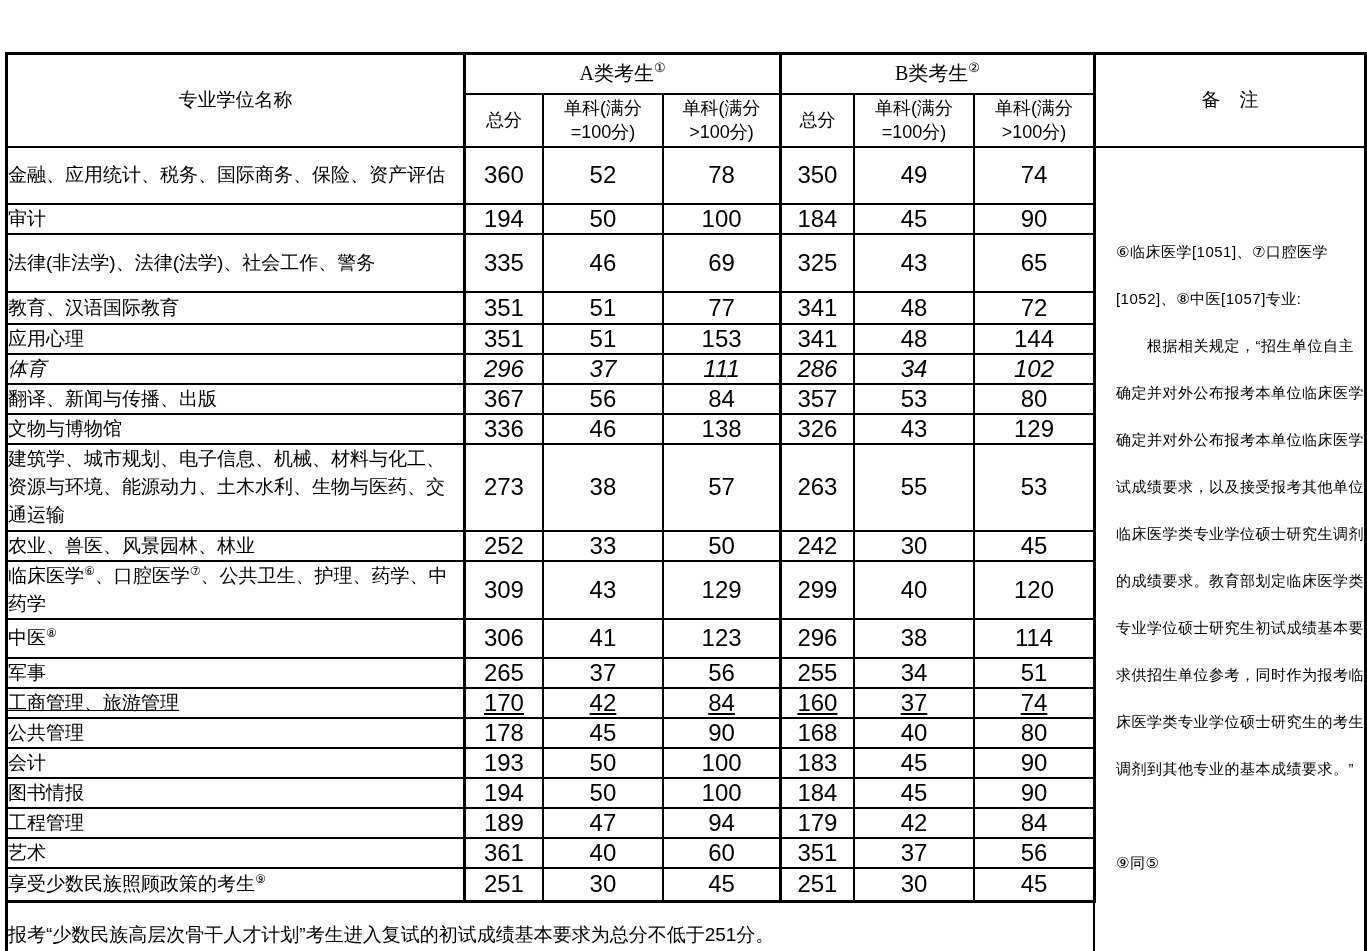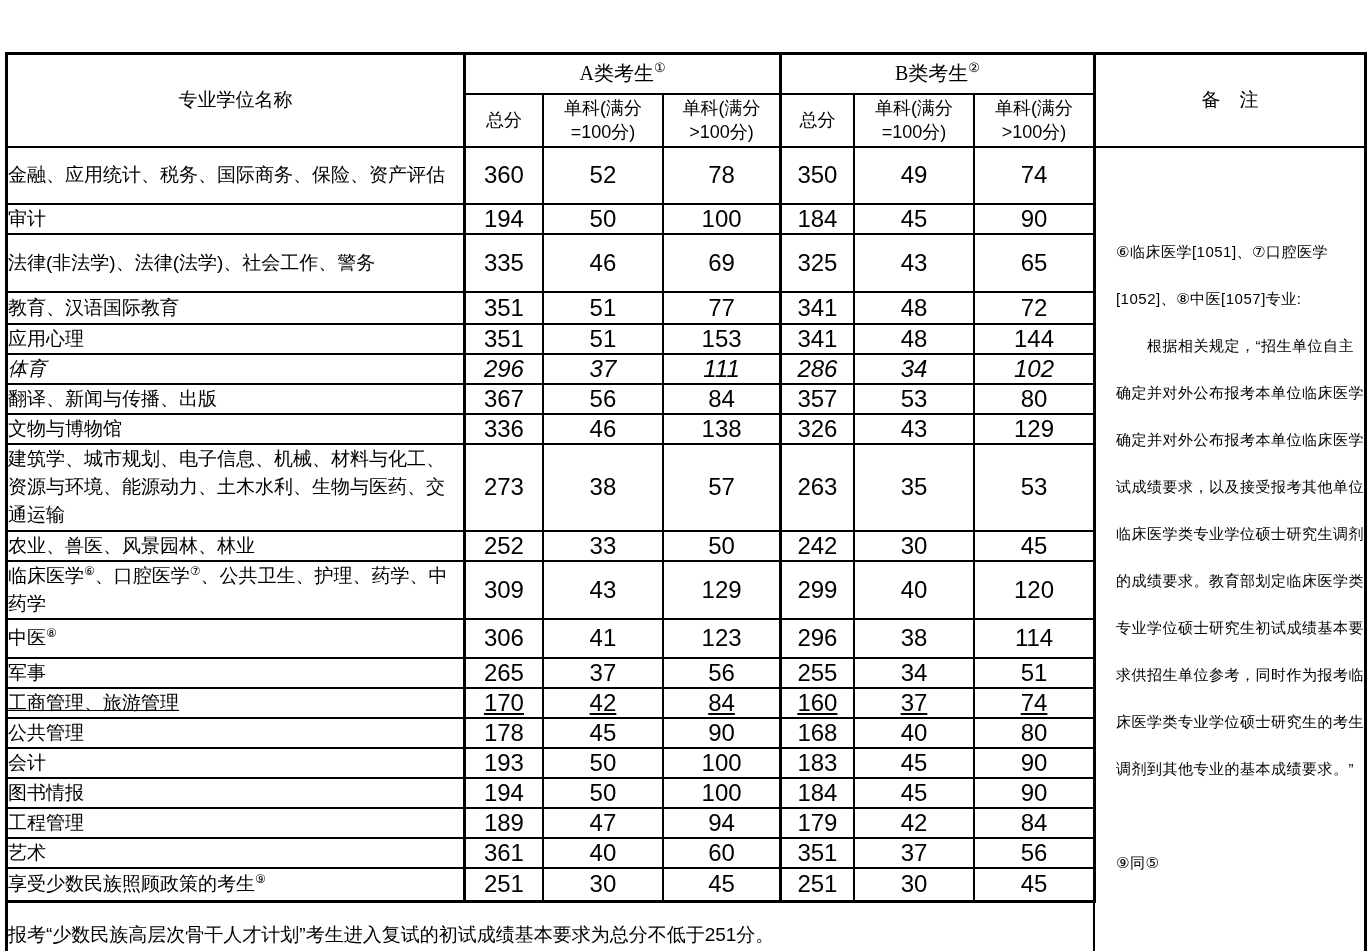--- a/index.html
+++ b/index.html
@@ -191,21 +191,21 @@
           <td class="num-cell">326</td>
           <td class="num-cell">43</td>
           <td class="num-cell thick-r">129</td>
         </tr>
         <tr style="height: 87px;">
           <td class="name-cell thick-r">建筑学、城市规划、电子信息、机械、材料与化工、资源与环境、能源动力、土木水利、生物与医药、交通运输</td>
           <td class="num-cell">273</td>
           <td class="num-cell">38</td>
           <td class="num-cell thick-r">57</td>
           <td class="num-cell">263</td>
-          <td class="num-cell">35</td>
+          <td class="num-cell">55</td>
           <td class="num-cell thick-r">53</td>
         </tr>
         <tr style="height: 29px;">
           <td class="name-cell thick-r">农业、兽医、风景园林、林业</td>
           <td class="num-cell">252</td>
           <td class="num-cell">33</td>
           <td class="num-cell thick-r">50</td>
           <td class="num-cell">242</td>
           <td class="num-cell">30</td>
           <td class="num-cell thick-r">45</td>

